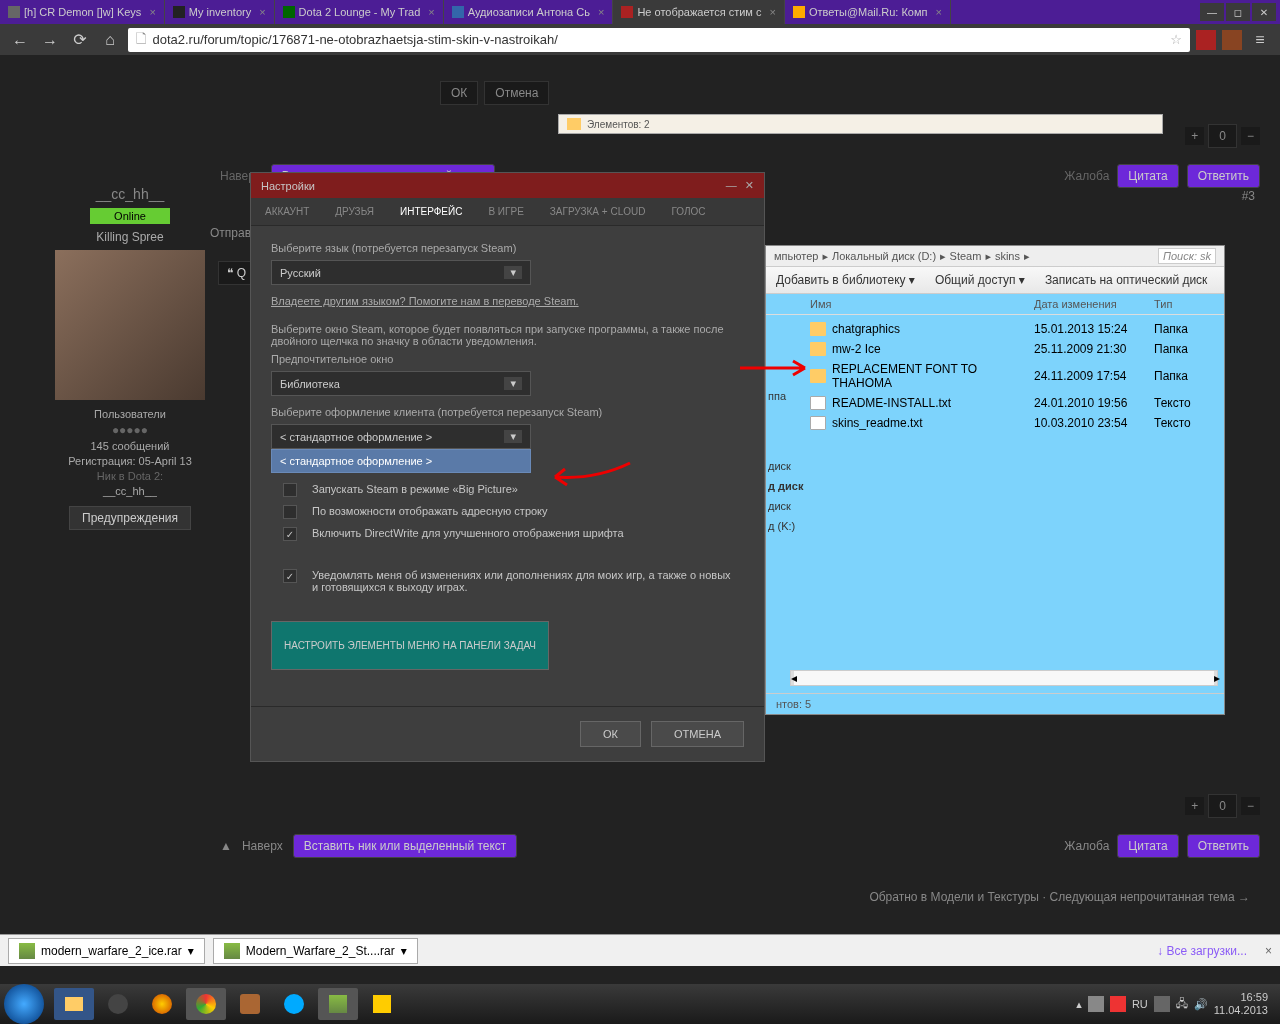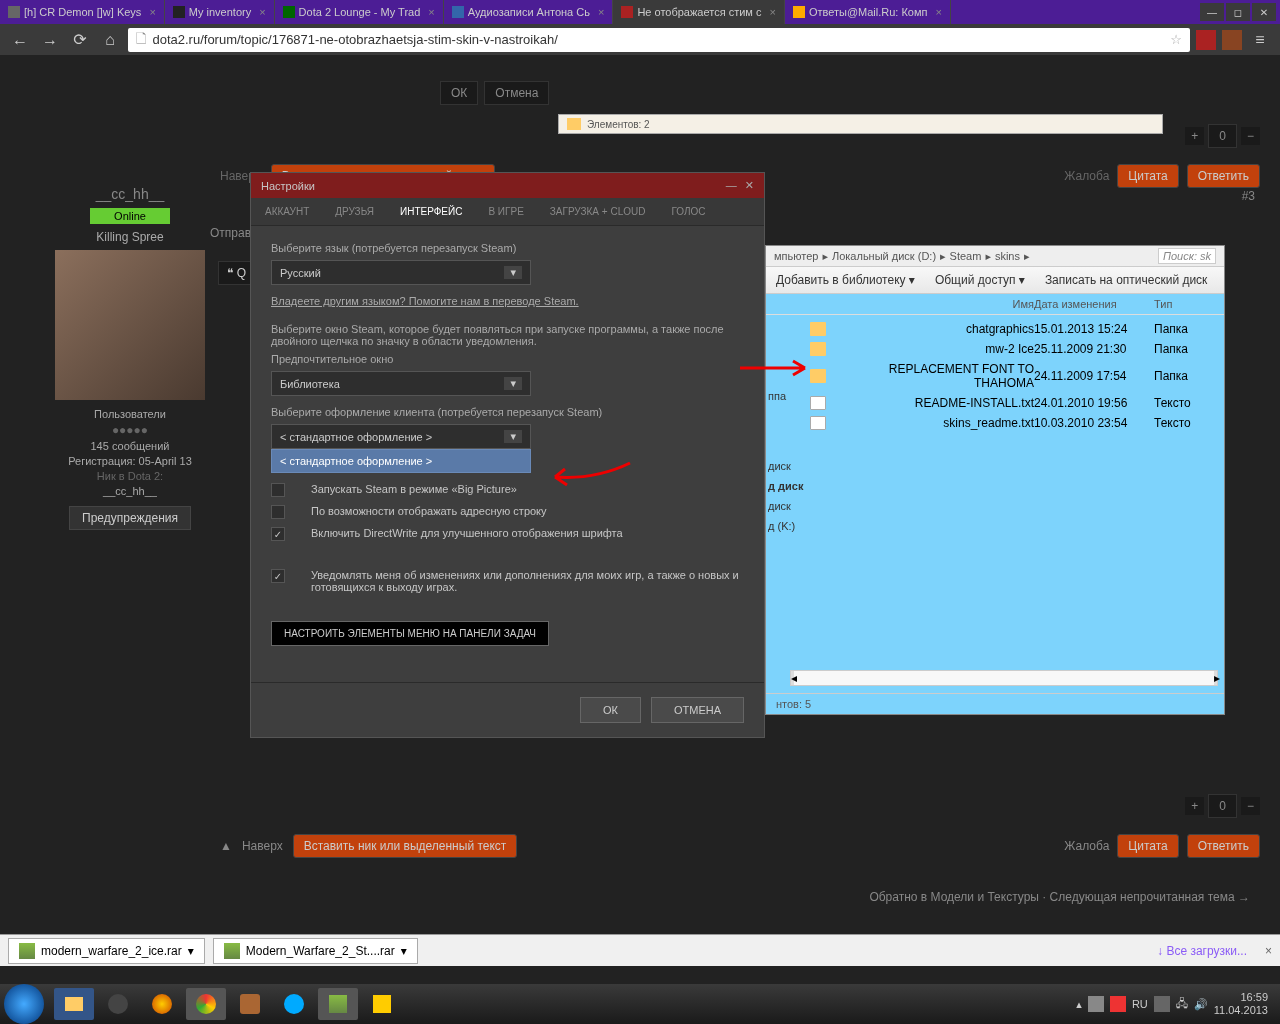--- a/index.html
+++ b/index.html
@@ -24,51 +24,51 @@
 .forum-page { background: #222; position: absolute; top: 56px; left: 0; right: 0; bottom: 0; }
 .user-col { width: 180px; text-align: center; color: #aaa; font-size: 12px; }
 .username { color: #888; font-size: 14px; margin-bottom: 6px; }
 .online-badge { background: #6c3; color: #000; padding: 2px 24px; font-size: 11px; display: inline-block; margin-bottom: 6px; }
 .user-title { margin-bottom: 6px; }
 .avatar { width: 150px; height: 150px; background: linear-gradient(135deg, #8b6f5c, #4a3a30); margin: 0 auto 8px; }
 .user-stat { margin: 3px 0; font-size: 11px; }
 .warn-btn { background: #333; padding: 4px 12px; border: 1px solid #444; display: inline-block; margin-top: 6px; color: #ccc; }
 .post-actions { display: flex; align-items: center; gap: 10px; color: #888; font-size: 12px; padding: 8px 0; }
 .post-actions .right { margin-left: auto; display: flex; gap: 8px; align-items: center; }
-.pill-btn { background: #c2410c; border: 1px solid #444; padding: 4px 10px; color: #ccc; font-size: 12px; border-radius: 3px; }
+.pill-btn { background: #6d28d9; border: 1px solid #444; padding: 4px 10px; color: #ccc; font-size: 12px; border-radius: 3px; }
 .pill-dark { background: #1a1a1a; border: 1px solid #333; padding: 4px 10px; color: #888; font-size: 12px; }
 .vote-box { display: flex; align-items: center; gap: 4px; }
 .vote-btn { background: #1a1a1a; padding: 2px 6px; color: #888; }
 .post-num { color: #888; font-size: 12px; }
 
 
 .steam-dialog { position: absolute; left: 250px; top: 172px; width: 515px; background: #3e3e3e; border: 1px solid #555; z-index: 100; font-size: 11px; color: #c6c6c6; }
 .steam-title { display: flex; align-items: center; padding: 6px 10px; background: #7f1d1d; }
 .steam-title .controls { margin-left: auto; display: flex; gap: 8px; color: #aaa; }
 .steam-tabs { display: flex; background: #383838; padding: 0 10px; gap: 18px; border-bottom: 1px solid #2a2a2a; }
 .steam-tab { padding: 8px 4px; color: #888; font-size: 10px; }
 .steam-tab.active { color: #fff; }
 .steam-body { padding: 16px 20px; }
 .steam-label { margin-bottom: 6px; color: #aaa; }
 .steam-select { background: #2e2e2e; border: 1px solid #555; padding: 5px 8px; width: 260px; color: #ccc; display: flex; align-items: center; margin-bottom: 10px; position: relative; }
 .steam-select .arrow { margin-left: auto; background: #444; padding: 0 6px; }
 .steam-dropdown-open { background: #5a7aa8; color: #fff; padding: 5px 8px; width: 260px; border: 1px solid #6a8ab8; margin-top: -10px; margin-bottom: 10px; }
 .steam-link { text-decoration: underline; color: #aaa; margin-bottom: 16px; display: block; }
-.steam-check { display: flex; align-items: flex-start; gap: 26px; margin: 8px 0; }
+.steam-check { display: flex; align-items: flex-start; gap: 15px; margin: 8px 12px; }
 .steam-check .box { width: 14px; height: 14px; background: #2e2e2e; border: 1px solid #555; flex-shrink: 0; display: flex; align-items: center; justify-content: center; font-size: 10px; }
-.steam-btn { background: #000000; border: 1px solid #666; padding: 6px 12px; color: #ccc; font-size: 10px; }
+.steam-btn { background: #0f766e; border: 1px solid #666; padding: 18px 12px; color: #ccc; font-size: 10px; }
 .steam-footer { display: flex; justify-content: flex-end; gap: 10px; padding: 14px 20px; border-top: 1px solid #2a2a2a; }
 .steam-footer .btn { background: #4a4a4a; border: 1px solid #666; padding: 6px 22px; color: #ccc; font-size: 11px; }
 
 
 .explorer { position: absolute; left: 765px; top: 245px; width: 460px; height: 470px; background: #7dd3fc; border: 1px solid #888; z-index: 90; font-size: 12px; }
 .explorer-crumbs { background: #eee; padding: 2px 8px; font-size: 11px; color: #555; display: flex; align-items: center; gap: 4px; border-bottom: 1px solid #ccc; }
 .explorer-toolbar { background: linear-gradient(#f8f8f8, #e8e8e8); padding: 6px 10px; font-size: 12px; color: #333; display: flex; gap: 20px; border-bottom: 1px solid #ccc; }
 .explorer-header { display: flex; padding: 4px 10px; border-bottom: 1px solid #ddd; color: #555; font-size: 11px; }
-.col-name { flex: 1; text-align: right; }
+.col-name { flex: 1; }
 .col-date { width: 120px; }
 .col-type { width: 60px; }
 .explorer-body { padding: 4px 0; }
 .file-row { display: flex; padding: 3px 10px; font-size: 12px; align-items: center; }
 .file-icon { width: 16px; height: 14px; background: #fc6; margin-right: 6px; border-radius: 1px; }
 .file-icon.txt { background: #fff; border: 1px solid #aaa; }
 .explorer-status { position: absolute; bottom: 0; left: 0; right: 0; padding: 4px 10px; border-top: 1px solid #ccc; color: #555; font-size: 11px; }
 
 
 .mini-explorer { position: absolute; left: 558px; top: 58px; width: 605px; height: 20px; background: #f5f0e6; border: 1px solid #aaa; font-size: 10px; display: flex; align-items: center; padding: 0 8px; color: #555; gap: 6px; }

